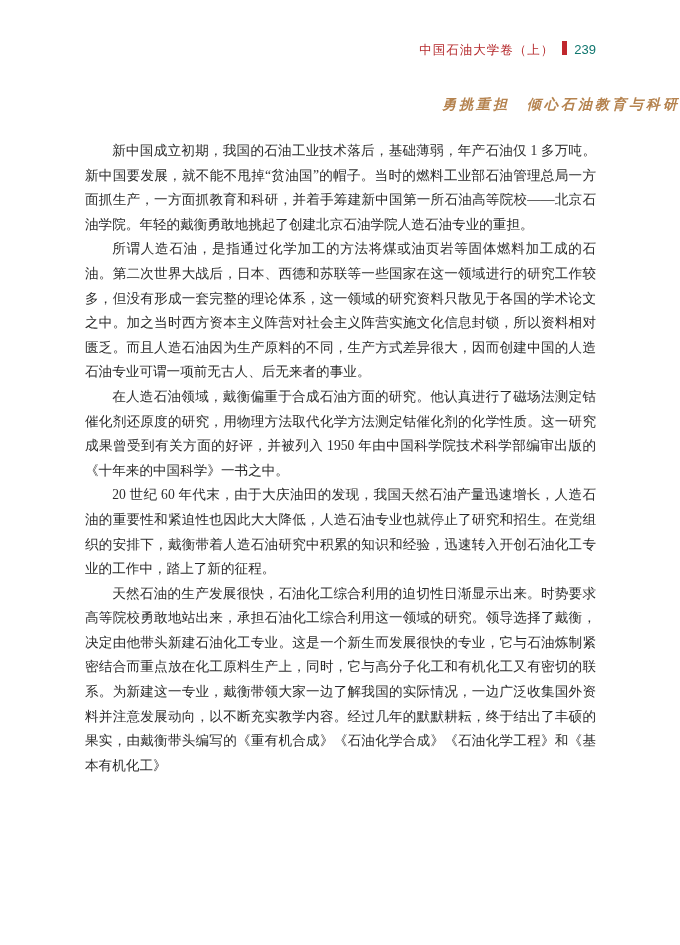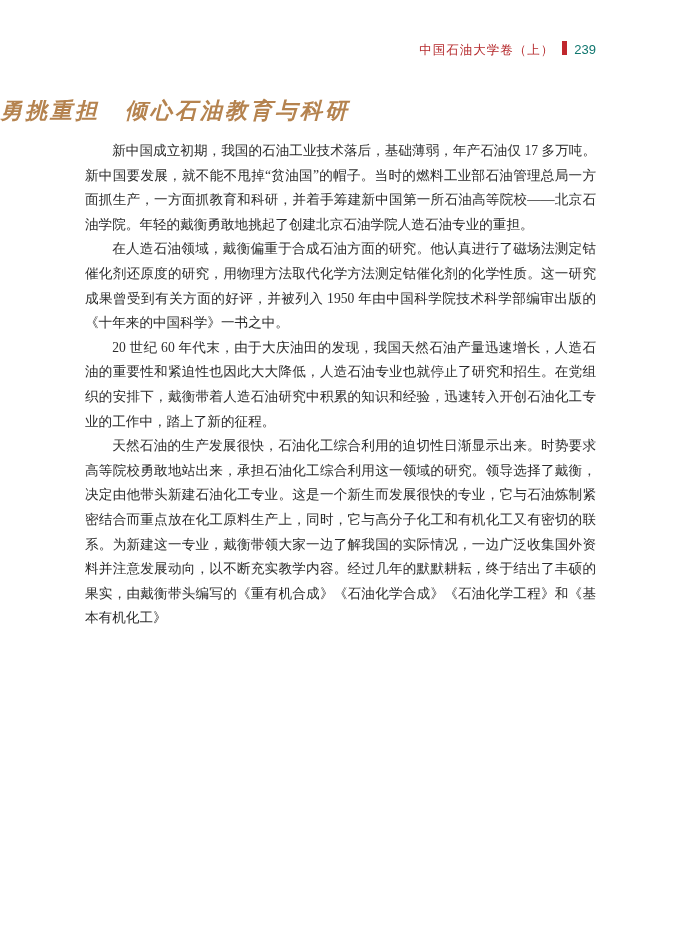--- a/index.html
+++ b/index.html
@@ -39,23 +39,23 @@
   .running-header .page-number {
     color: #0f766e;
     font-family: "Liberation Sans", "DejaVu Sans", sans-serif;
     font-size: 13px;
   }
   .article-title {
     position: absolute;
     top: 96px;
     left: 0;
     right: 0;
-    text-align: left;
+    text-align: right;
     color: #b5834f;
-    font-size: 22px;
+    font-size: 14px;
     font-weight: bold;
     letter-spacing: 3px;
     font-style: italic;
   }
   .article-body {
     position: absolute;
     top: 139px;
     left: 85px;
     width: 511px;
     color: #2b2b2b;
@@ -77,19 +77,20 @@
 
   <div class="running-header">
     <span class="book-title">中国石油大学卷（上）</span>
     <span class="divider-bar"></span>
     <span class="page-number">239</span>
   </div>
 
   <div class="article-title">勇挑重担　倾心石油教育与科研</div>
 
   <div class="article-body">
-    <p>新中国成立初期，我国的石油工业技术落后，基础薄弱，年产石油仅 17 多万吨。新中国要发展，就不能不甩掉“贫油国”的帽子。当时的燃料工业部石油管理总局一方面抓生产，一方面抓教育和科研，并着手筹建新中国第一所石油高等院校——北京石油学院。年轻的戴衡勇敢地挑起了创建北京石油学院人造石油专业的重担。</p>
+    <p>新中国成立初期，我国的石油工业技术落后，基础薄弱，年产石油仅 1 多万吨。新中国要发展，就不能不甩掉“贫油国”的帽子。当时的燃料工业部石油管理总局一方面抓生产，一方面抓教育和科研，并着手筹建新中国第一所石油高等院校——北京石油学院。年轻的戴衡勇敢地挑起了创建北京石油学院人造石油专业的重担。</p>
+    <p>所谓人造石油，是指通过化学加工的方法将煤或油页岩等固体燃料加工成的石油。第二次世界大战后，日本、西德和苏联等一些国家在这一领域进行的研究工作较多，但没有形成一套完整的理论体系，这一领域的研究资料只散见于各国的学术论文之中。加之当时西方资本主义阵营对社会主义阵营实施文化信息封锁，所以资料相对匮乏。而且人造石油因为生产原料的不同，生产方式差异很大，因而创建中国的人造石油专业可谓一项前无古人、后无来者的事业。</p>
     <p>在人造石油领域，戴衡偏重于合成石油方面的研究。他认真进行了磁场法测定钴催化剂还原度的研究，用物理方法取代化学方法测定钴催化剂的化学性质。这一研究成果曾受到有关方面的好评，并被列入 1950 年由中国科学院技术科学部编审出版的《十年来的中国科学》一书之中。</p>
     <p>20 世纪 60 年代末，由于大庆油田的发现，我国天然石油产量迅速增长，人造石油的重要性和紧迫性也因此大大降低，人造石油专业也就停止了研究和招生。在党组织的安排下，戴衡带着人造石油研究中积累的知识和经验，迅速转入开创石油化工专业的工作中，踏上了新的征程。</p>
     <p>天然石油的生产发展很快，石油化工综合利用的迫切性日渐显示出来。时势要求高等院校勇敢地站出来，承担石油化工综合利用这一领域的研究。领导选择了戴衡，决定由他带头新建石油化工专业。这是一个新生而发展很快的专业，它与石油炼制紧密结合而重点放在化工原料生产上，同时，它与高分子化工和有机化工又有密切的联系。为新建这一专业，戴衡带领大家一边了解我国的实际情况，一边广泛收集国外资料并注意发展动向，以不断充实教学内容。经过几年的默默耕耘，终于结出了丰硕的果实，由戴衡带头编写的《重有机合成》《石油化学合成》《石油化学工程》和《基本有机化工》</p>
   </div>
 
 </div>
 
 </body></html>

